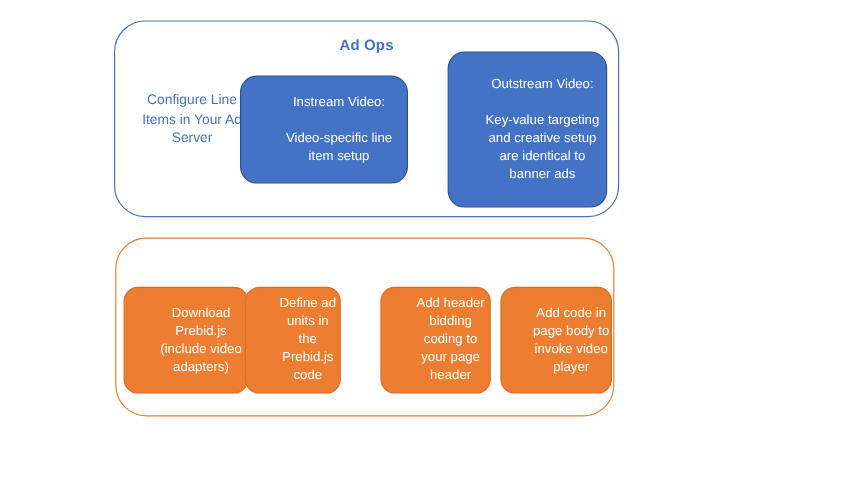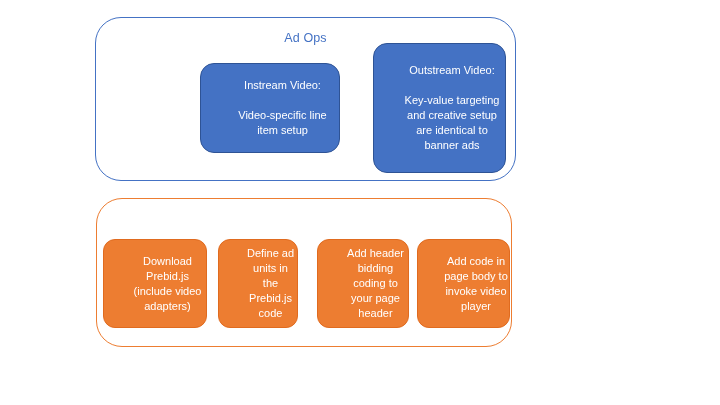--- a/index.html
+++ b/index.html
@@ -28,21 +28,21 @@
   }
   .group-orange {
     left: 96px; top: 198px;
     width: 416px; height: 149px;
     border: 1.4px solid var(--orange-fill, #ED7D31);
   }
   .group-title {
     position: absolute;
     left: 0; right: 0;
     text-align: center;
-    font-weight: normal;
+    font-weight: bold;
     font-size: 12.5px;
     letter-spacing: 0.1px;
   }
   .group-blue .group-title { top: 13px; color: var(--blue-text, #4472C4); }
   .group-orange .group-title { top: 10px; color: var(--orange-text, #ED7D31); }
   .side-note {
     position: absolute;
     left: 6px; top: 59px;
     width: 116px;
     text-align: center;
@@ -72,31 +72,34 @@
   }
   .orange-box {
     background: var(--orange-fill, #ED7D31);
     border: 1px solid var(--orange-border, #E06B1F);
     border-radius: 12px;
   }
   .box-instream  { left: 104px; top: 45px; width: 140px; height: 90px; }
   .box-outstream { left: 277px; top: 25px; width: 133px; height: 130px; }
   .dev-box { top: 40px; height: 89px; }
   .dev-1 { left: 6px;   width: 104px; align-items: center; }
-  .dev-2 { left: 121px; width: 80px; }
+  .dev-2 { left: 107px; width: 80px; }
   .dev-3 { left: 220px; width: 92px; }
   .dev-4 { left: 320px; width: 93px; }
 </style>
 </head>
 <body>
 
 <div class="canvas">
 
   <section class="group group-blue">
     <div class="group-title">Ad Ops</div>
+    <div class="side-note">Configure Line
+Items in Your Ad
+Server</div>
     <div class="box blue-box box-instream">
       <div class="box-text">Instream Video:
 
 Video-specific line
 item setup</div>
     </div>
     <div class="box blue-box box-outstream">
       <div class="box-text">Outstream Video:
 
 Key-value targeting

